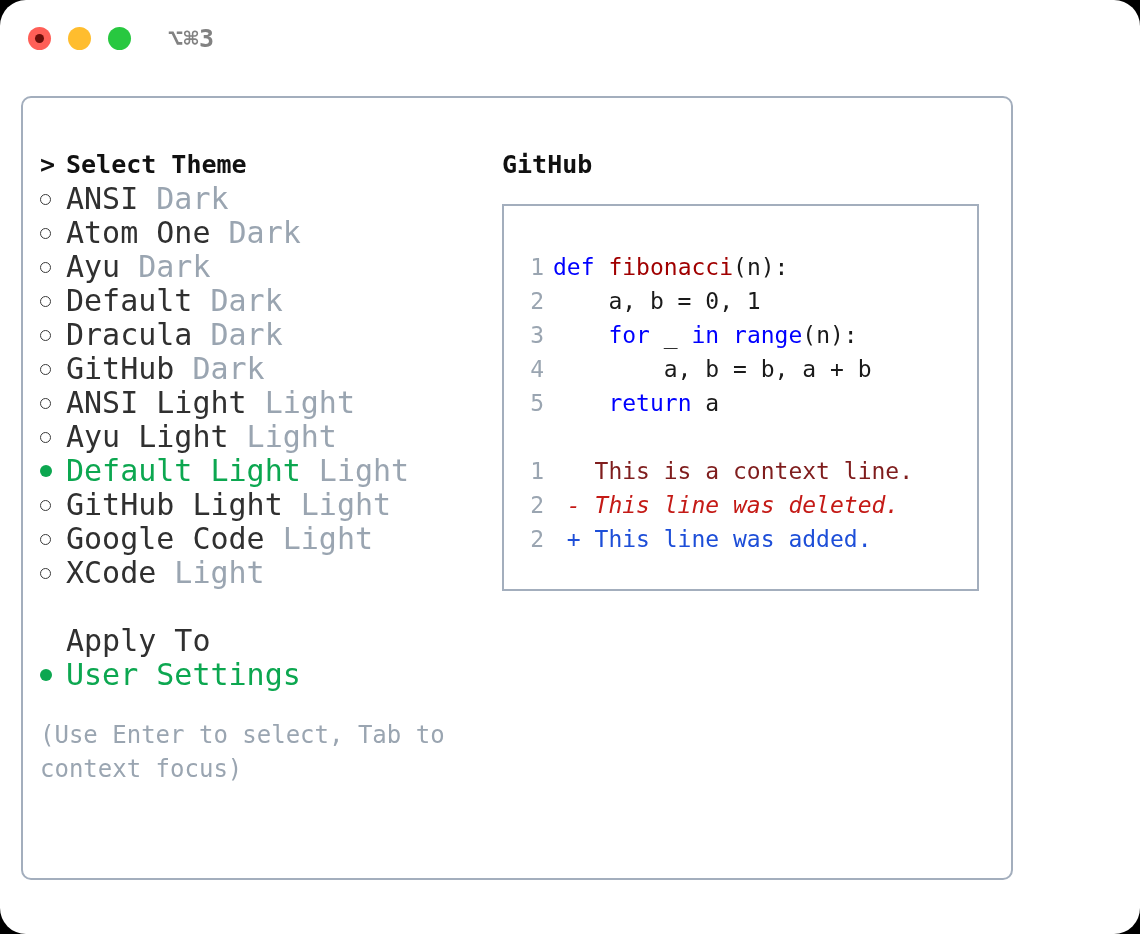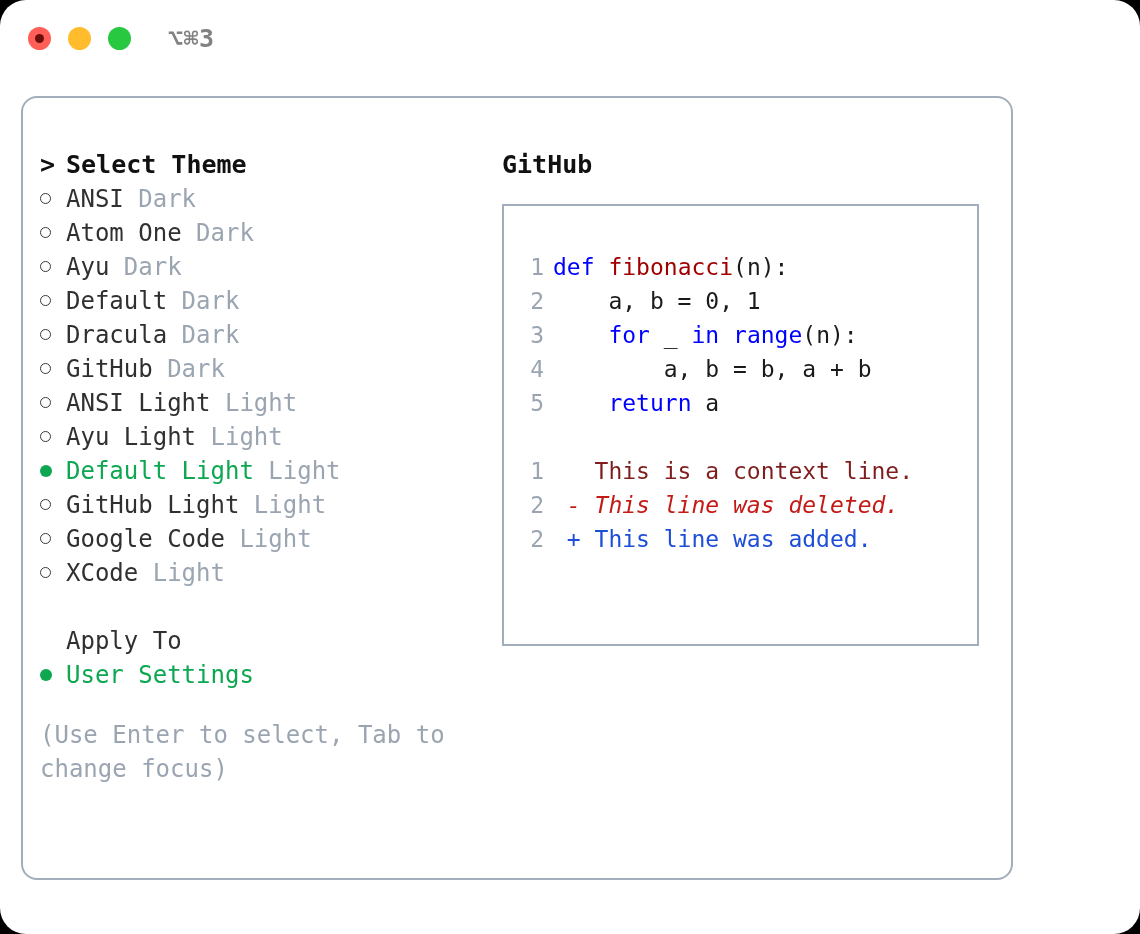--- a/index.html
+++ b/index.html
@@ -61,36 +61,36 @@
   }
 
   
   .window {
     position: absolute;
     left: 21px;
     top: 96px;
     width: 992px;
     height: 784px;
     border: 2px solid #a3aebd;
-    border-radius: 16px;
+    border-radius: 10px;
     background: #ffffff;
     box-sizing: border-box;
   }
 
   
   .left-col {
     position: absolute;
     left: 17px;
     top: 50px;
     width: 440px;
   }
   .row {
     height: 34px;
     line-height: 34px;
-    font-size: 24px;
+    font-size: 30px;
     white-space: pre;
     color: #303030;
   }
   .row .marker {
     display: inline-block;
     width: 26px;
     white-space: pre;
   }
   .heading {
     font-weight: bold;
@@ -144,21 +144,21 @@
   .preview-title {
     font-size: 25px;
     font-weight: bold;
     color: #111111;
     line-height: 34px;
     white-space: pre;
   }
   .preview-box {
     margin-top: 22px;
     width: 477px;
-    height: 442px;
+    height: 387px;
     border: 2px solid #a3aebd;
     box-sizing: border-box;
     background: #ffffff;
     position: relative;
   }
   .code {
     position: absolute;
     left: 14px;
     top: 44px;
     font-size: 23px;
@@ -216,21 +216,21 @@
         </div>
 
       <div class="spacer"></div>
 
       <div class="row"><span class="marker"> </span><span>Apply To</span></div>
 
       <div id="apply-list">
           <div class="row sel"><span class="radio-glyph"><span class="dot-on"></span></span><span>User Settings</span></div>
         </div>
 
-      <div class="hint">(Use Enter to select, Tab to change focus)</div>
+      <div class="hint">(Use Enter to select, Tab to context focus)</div>
     </div>
 
     <div class="right-col">
       <div class="preview-title">GitHub</div>
       <div class="preview-box">
         <div class="code" id="code-block"><div><span class="ln">1</span><span class="gap"></span><span class="kw">def</span><span class="plain"> </span><span class="fn">fibonacci</span><span class="plain">(n):</span></div><div><span class="ln">2</span><span class="gap"></span><span class="plain">    a, b = 0, 1</span></div><div><span class="ln">3</span><span class="gap"></span><span class="plain">    </span><span class="kw">for</span><span class="plain"> _ </span><span class="kw">in</span><span class="plain"> </span><span class="kw">range</span><span class="plain">(n):</span></div><div><span class="ln">4</span><span class="gap"></span><span class="plain">        a, b = b, a + b</span></div><div><span class="ln">5</span><span class="gap"></span><span class="plain">    </span><span class="kw">return</span><span class="plain"> a</span></div><div class="blank-line">&nbsp;</div><div><span class="ln">1</span><span class="gap"></span><span class="ctx">   This is a context line.</span></div><div><span class="ln">2</span><span class="gap"></span><span class="del"> - This line was deleted.</span></div><div><span class="ln">2</span><span class="gap"></span><span class="add"> + This line was added.</span></div></div>
       </div>
     </div>
 
   </div>

